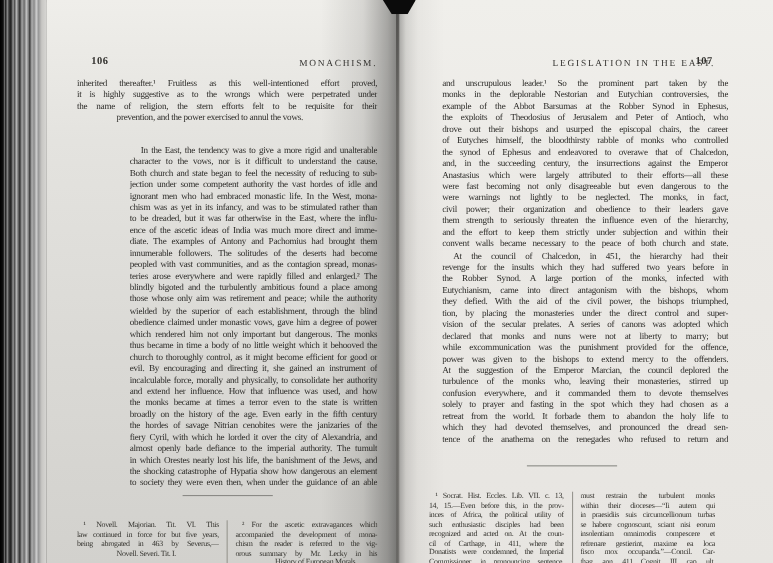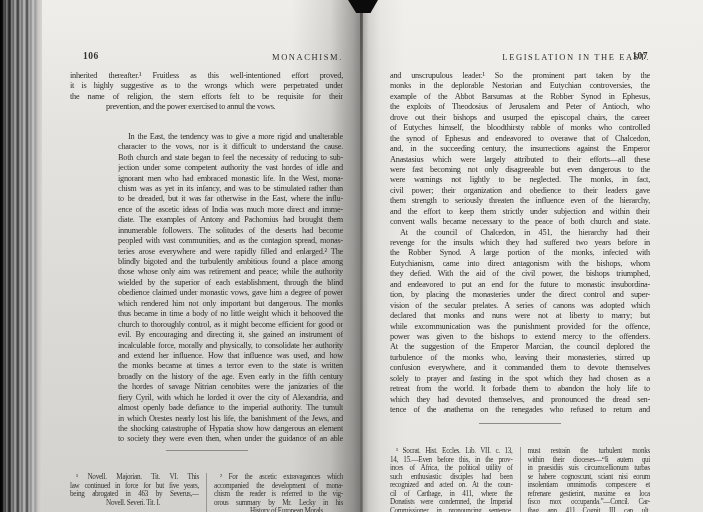--- a/index.html
+++ b/index.html
@@ -29,21 +29,21 @@
   .phead{position:absolute;top:52px;height:12px;font-size:8.5px;letter-spacing:1.6px;
          color:#33322f;text-align:right;}
   .page-left .phead{left:28px;width:273px;}
   .page-right .phead{left:28px;width:260px;}
   .pn{position:absolute;top:-1px;font-size:9.5px;font-weight:bold;letter-spacing:.5px;}
   .pn-left{left:13px;}
   .pn-right{right:2px;}
 
   .pbody{position:absolute;top:71px;color:#2e2d2a;}
   .page-left .pbody{left:28px;width:273px;}
-  .page-right .pbody{left:28px;width:260px;}
+  .page-right .pbody{left:40px;width:260px;}
   .para{margin:0;}
   .para.gap-before{margin-top:19px;margin-left:48px;}
   .tl{height:10.45px;overflow:hidden;font-size:8.3px;line-height:10.45px;
       letter-spacing:-0.25px;text-align:justify;text-align-last:justify;}
   .tl.ll{text-align-last:left;padding-left:36px;}
   .para[data-indent-first] .tl:first-child{text-indent:10px;}
 
   .fnrule{position:absolute;height:1px;background:#8b8a86;width:82px;}
   .page-left .fnrule{top:450px;left:124px;}
   .page-right .fnrule{top:423px;left:117px;}
@@ -149,21 +149,20 @@
           <div class="tl">them strength to seriously threaten the influence even of the hierarchy,</div>
           <div class="tl">and the effort to keep them strictly under subjection and within their</div>
           <div class="tl">convent walls became necessary to the peace of both church and state.</div>
         </div>
       <div class="para" data-indent-first="">
           <div class="tl">At the council of Chalcedon, in 451, the hierarchy had their</div>
           <div class="tl">revenge for the insults which they had suffered two years before in</div>
           <div class="tl">the Robber Synod.  A large portion of the monks, infected with</div>
           <div class="tl">Eutychianism, came into direct antagonism with the bishops, whom</div>
           <div class="tl">they defied.  With the aid of the civil power, the bishops triumphed,</div>
-          <div class="tl">and endeavored to put an end for the future to monastic insubordina-</div>
           <div class="tl">tion, by placing the monasteries under the direct control and super-</div>
           <div class="tl">vision of the secular prelates.  A series of canons was adopted which</div>
           <div class="tl">declared that monks and nuns were not at liberty to marry; but</div>
           <div class="tl">while excommunication was the punishment provided for the offence,</div>
           <div class="tl">power was given to the bishops to extend mercy to the offenders.</div>
           <div class="tl">At the suggestion of the Emperor Marcian, the council deplored the</div>
           <div class="tl">turbulence of the monks who, leaving their monasteries, stirred up</div>
           <div class="tl">confusion everywhere, and it commanded them to devote themselves</div>
           <div class="tl">solely to prayer and fasting in the spot which they had chosen as a</div>
           <div class="tl">retreat from the world.  It forbade them to abandon the holy life to</div>

